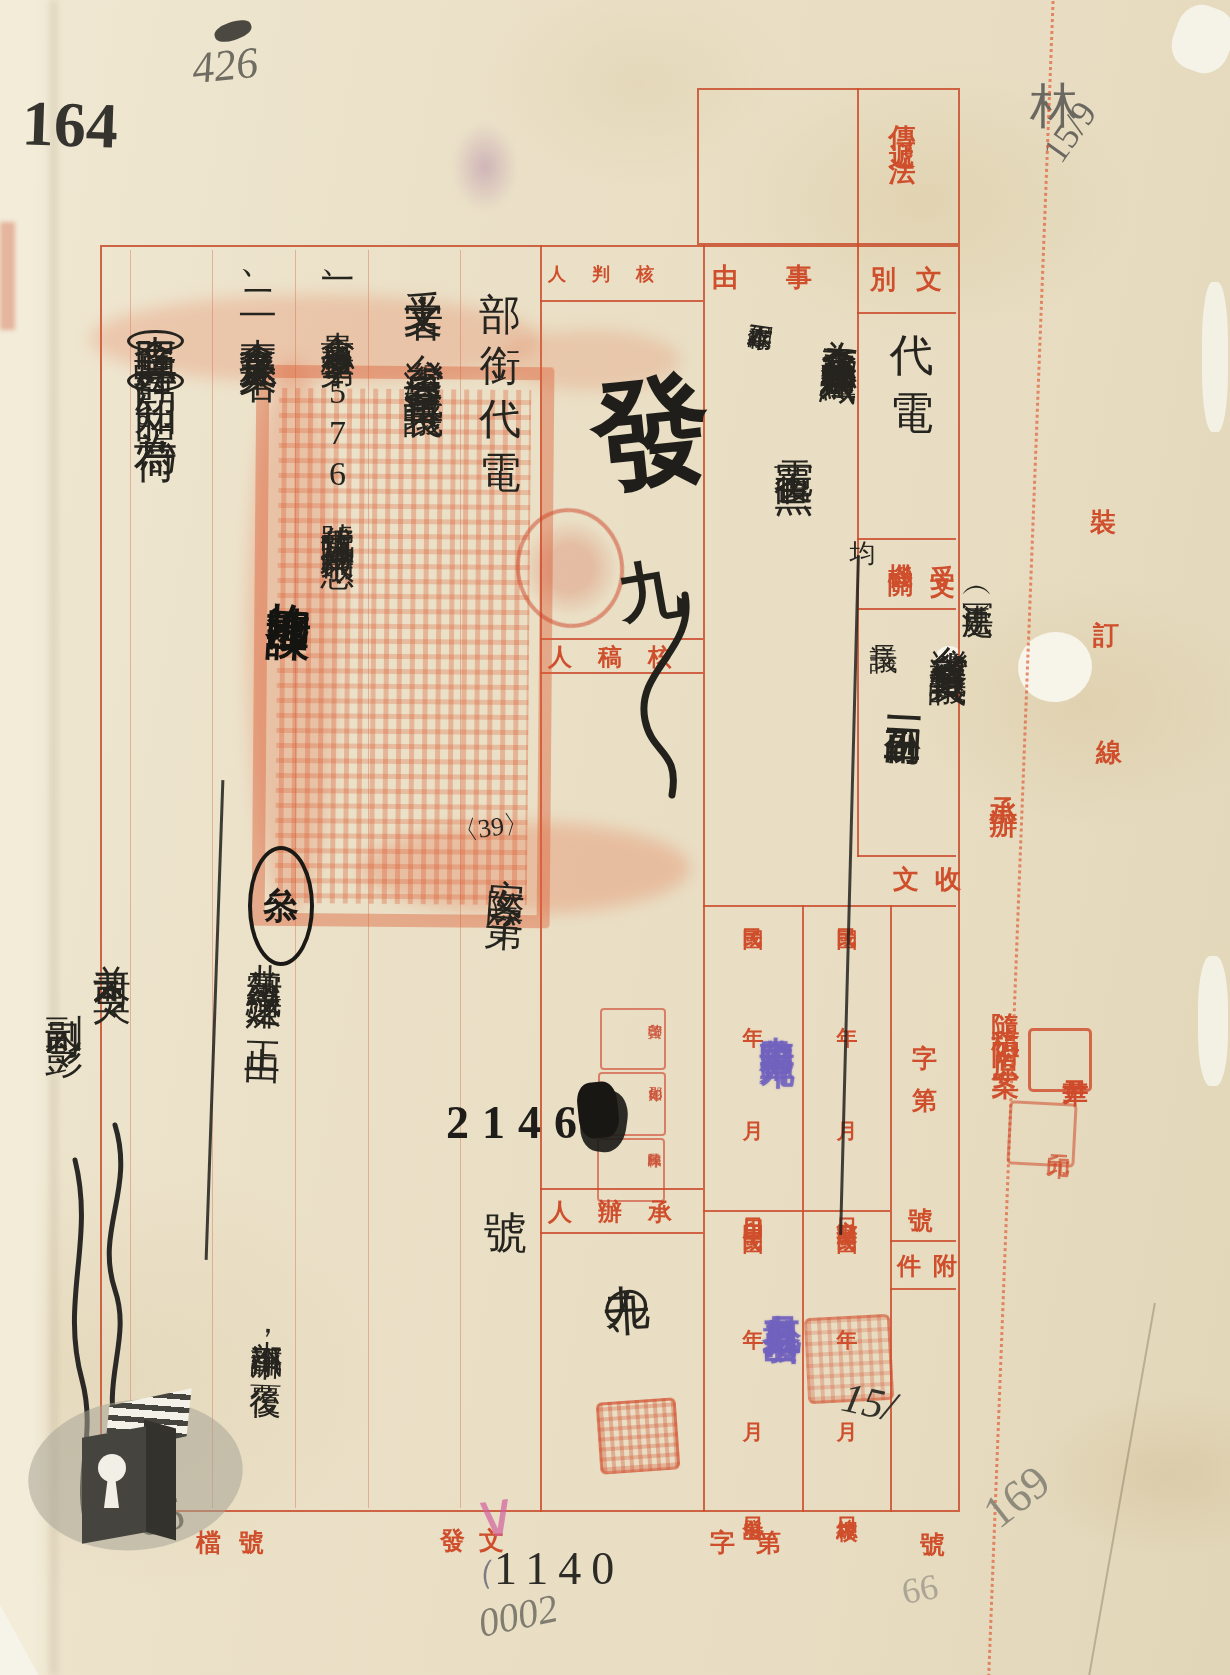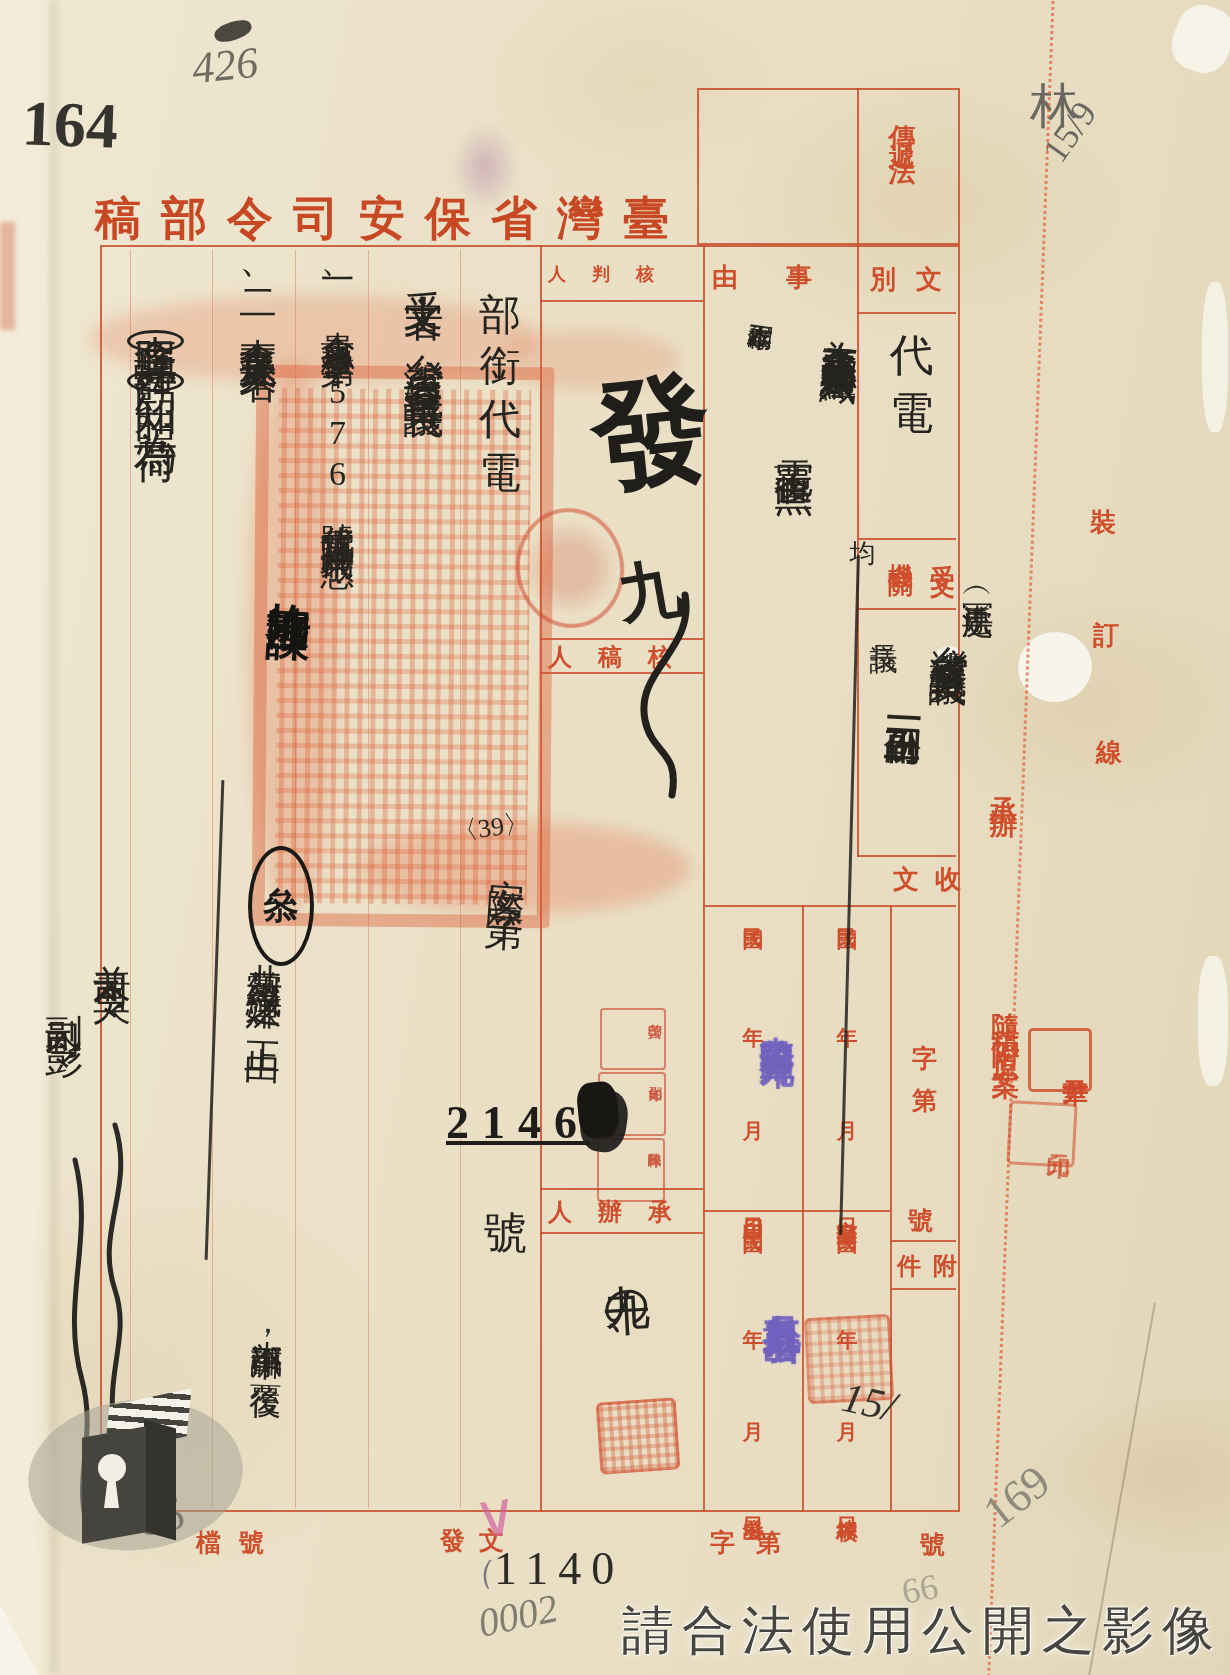--- a/index.html
+++ b/index.html
@@ -47,21 +47,20 @@
   <div class="abs" style="left:1120px;top:1300px;width:2px;height:390px;background:rgba(110,95,70,.35);transform:rotate(10deg);"></div>
 
   <div class="abs" style="left:214px;top:22px;width:38px;height:18px;background:#2e2d28;border-radius:45%;transform:rotate(-18deg);opacity:.85;"></div>
   <div class="abs pencil" style="left:192px;top:40px;font-size:44px;font-style:italic;transform:rotate(-6deg);opacity:.85;">426</div>
   <div class="abs" style="left:22px;top:88px;font-size:64px;font-weight:bold;color:#36342e;transform:rotate(2deg);">164</div>
   <div class="abs pencil" style="left:1030px;top:74px;font-size:48px;color:#6a6860;">林</div>
   <div class="abs pencil" style="left:1034px;top:146px;font-size:36px;color:#6a6860;transform:rotate(-55deg);transform-origin:left top;">15/9</div>
 
   <div class="abs" style="left:452px;top:122px;width:66px;height:90px;background:radial-gradient(ellipse,rgba(150,85,150,.32),transparent 70%);filter:blur(3px);"></div>
 
-  <div class="abs" style="left:95px;top:188px;font-size:46px;font-weight:bold;letter-spacing:20px;color:#c94824;">稿部令司安保省灣臺</div>
 
   <div class="bx" style="left:697px;top:88px;width:259px;height:153px;"></div>
   <div class="vline" style="left:857px;top:88px;height:157px;"></div>
   <div class="abs v lbl" style="left:884px;top:104px;font-size:27px;letter-spacing:16px;">傳遞法</div>
 
   <div class="bx" style="left:100px;top:245px;width:856px;height:1263px;border-width:2.5px;"></div>
 
   <div class="vline" style="left:857px;top:245px;height:612px;"></div>
   <div class="vline" style="left:890px;top:905px;height:607px;"></div>
   <div class="vline" style="left:802px;top:905px;height:607px;"></div>
@@ -176,21 +175,21 @@
   <div class="abs v" style="left:752px;top:1008px;font-size:35px;font-weight:bold;color:rgba(113,98,190,.88);letter-spacing:3px;text-shadow:0 0 2px rgba(113,98,190,.4);">中華民國卅九年</div>
   <div class="abs v" style="left:756px;top:1285px;font-size:38px;font-weight:bold;color:rgba(113,98,190,.9);letter-spacing:2px;text-shadow:0 0 2px rgba(113,98,190,.4);">九月拾五日發出</div>
   <div class="abs hw" style="left:842px;top:1378px;font-size:42px;font-style:italic;transform:rotate(12deg);color:#33322c;">15/</div>
 
   <div class="abs v" style="left:1028px;top:1028px;width:58px;height:58px;border:3px solid rgba(207,74,43,.8);border-radius:5px;color:#cf4a2b;font-size:26px;font-weight:bold;text-align:center;line-height:1.1;">尹華</div>
   <div class="abs v" style="left:1008px;top:1102px;width:62px;height:58px;border:3px solid rgba(207,74,43,.55);border-radius:5px;color:rgba(207,74,43,.7);font-size:24px;font-weight:bold;text-align:center;line-height:1.15;transform:rotate(3deg);">元印</div>
 
   <div class="abs v hw" style="left:472px;top:258px;font-size:42px;letter-spacing:54px;">部銜代電</div>
   <div class="abs hw" style="left:452px;top:810px;font-size:26px;transform:rotate(-8deg);">〈39〉</div>
   <div class="abs v hw" style="left:482px;top:848px;font-size:38px;letter-spacing:12px;transform:rotate(4deg);">安際字第</div>
-  <div class="abs" style="left:446px;top:1096px;font-size:46px;letter-spacing:13px;color:#1e1d19;font-weight:bold;text-decoration:underline;">2146</div>
+  <div class="abs" style="left:446px;top:1096px;font-size:46px;letter-spacing:13px;color:#1e1d19;font-weight:bold;">2146</div>
   <div class="abs" style="left:578px;top:1082px;width:40px;height:56px;background:#181713;border-radius:35%;transform:rotate(-6deg);"></div>
   <div class="abs v hw" style="left:476px;top:1176px;font-size:44px;">號</div>
   <div class="abs v hw" style="left:396px;top:258px;font-size:40px;letter-spacing:6px;">受文者：台灣省參議會黃議長</div>
   <div class="abs v hw" style="left:314px;top:262px;font-size:34px;letter-spacing:4px;">一、貴會省參秘字第1576號代電暨附件均敬悉、</div>
   <div class="abs v hw" style="left:232px;top:262px;font-size:38px;letter-spacing:4px;">二、查李森孫天來二名</div>
   <div class="abs v hw" style="left:262px;top:568px;font-size:44px;font-weight:bold;color:#141411;transform:rotate(3deg);letter-spacing:4px;">均涉匪諜</div>
   <div class="abs hw" style="left:248px;top:846px;width:58px;height:112px;border:4px solid #1a1915;border-radius:50%;display:flex;align-items:center;justify-content:center;">
     <span style="font-size:36px;font-weight:bold;color:#1a1915;">叅</span>
   </div>
   <div class="abs" style="left:213px;top:780px;width:3px;height:480px;background:#1f1e1a;transform:rotate(2deg);opacity:.85;"></div>
@@ -223,15 +222,14 @@
 
   <div class="abs" style="left:28px;top:1392px;width:218px;height:175px;">
     <div style="position:absolute;left:0;top:8px;width:215px;height:150px;background:rgba(168,164,150,.55);border-radius:50%;transform:rotate(-6deg);"></div>
     <div style="position:absolute;left:78px;top:6px;width:84px;height:46px;background:repeating-linear-gradient(15deg,#f4f1e8 0 7px,#45443e 7px 12px);transform:rotate(-12deg) skewX(-18deg);"></div>
     <div style="position:absolute;left:116px;top:32px;width:32px;height:112px;background:#33322d;transform:skewY(16deg);"></div>
     <div style="position:absolute;left:54px;top:40px;width:64px;height:106px;background:#45443e;transform:skewY(-10deg);"></div>
     <div style="position:absolute;left:70px;top:62px;width:28px;height:28px;background:#f2efe6;border-radius:50%;"></div>
     <div style="position:absolute;left:76px;top:86px;width:15px;height:30px;background:#f2efe6;clip-path:polygon(25% 0,75% 0,100% 100%,0 100%);"></div>
   </div>
 
-  <div class="abs" style="left:622px;top:1596px;font-size:52px;letter-spacing:8px;color:#46453f;text-shadow:-1px -1px 0 rgba(255,255,255,.9),1px 1px 0 rgba(255,255,255,.9),0 0 8px rgba(255,255,255,.8);">請合法使用公開之影像</div>
 
 </div>
 
 </body></html>

